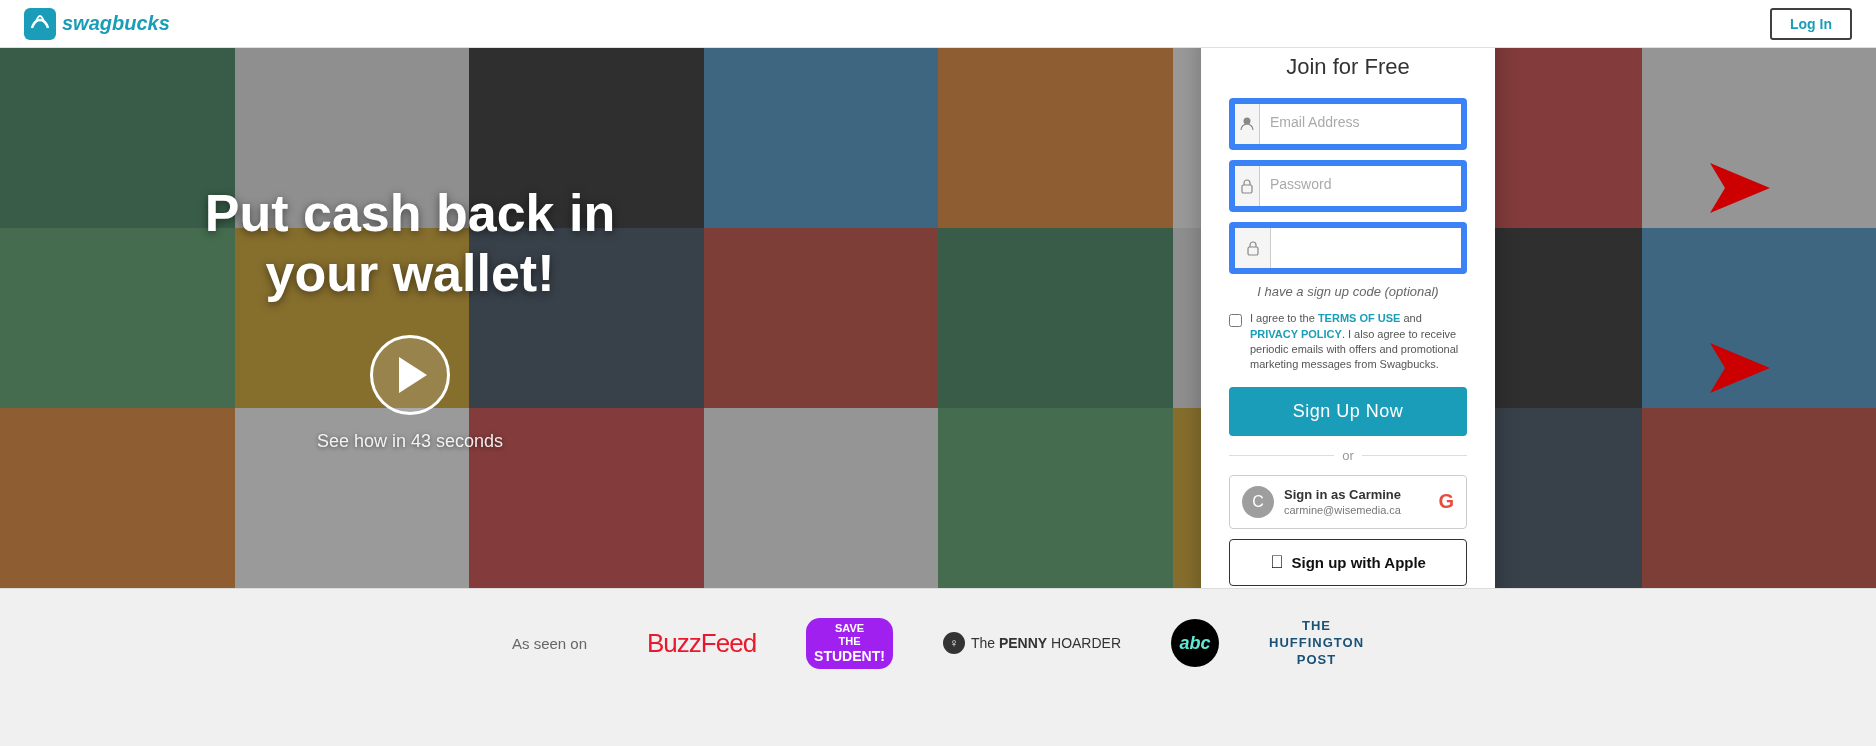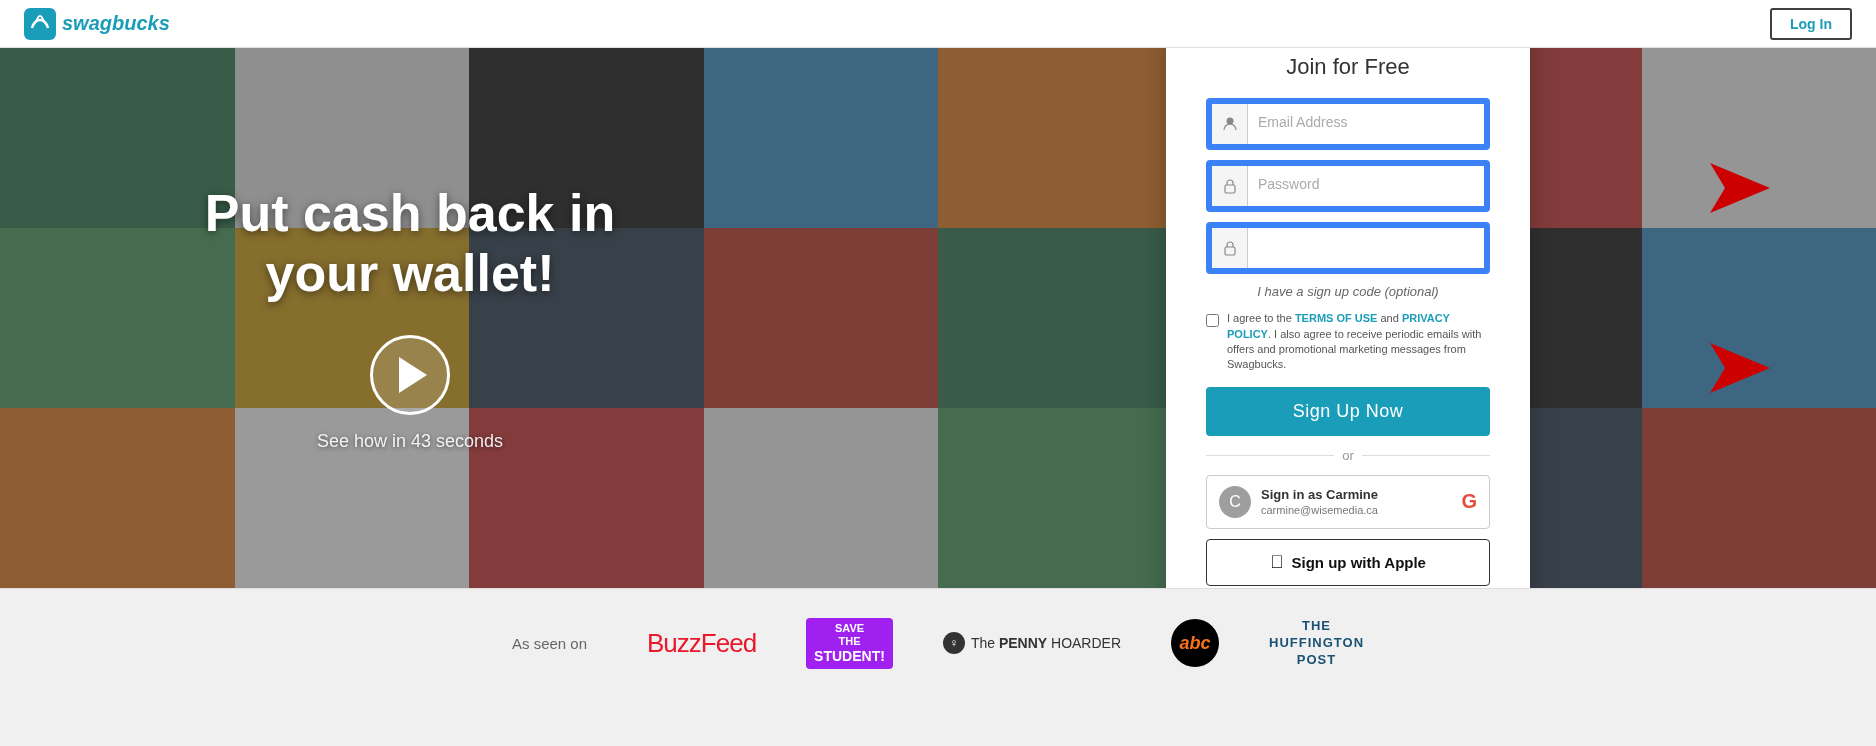--- a/index.html
+++ b/index.html
@@ -130,22 +130,22 @@
       z-index: 2;
       flex: 1;
       display: flex;
       align-items: center;
       justify-content: center;
     }
 
     .form-card {
       background: #fff;
       border-radius: 6px;
-      padding: 28px 40px 24px;
-      width: 364px;
+      padding: 28px 28px 24px;
+      width: 294px;
       box-shadow: 0 4px 24px rgba(0,0,0,0.25);
     }
     .form-title {
       text-align: center;
       font-size: 22px;
       color: #333;
       margin-bottom: 18px;
       font-weight: 400;
     }
 
@@ -346,21 +346,21 @@
       font-weight: 400;
       color: #e8192c;
       letter-spacing: -1px;
     }
     .logo-savethestudent {
       background: #a020f0;
       color: #fff;
       font-size: 11px;
       font-weight: 900;
       padding: 4px 8px;
-      border-radius: 4px;
+      border-radius: 14px;
       text-transform: uppercase;
       line-height: 1.2;
       text-align: center;
     }
     .logo-pennyhoarder {
       display: flex;
       align-items: center;
       gap: 6px;
       font-size: 14px;
     }
@@ -378,21 +378,21 @@
     .ph-text { font-size: 14px; color: #333; font-weight: 500; }
     .ph-bold { font-weight: 900; }
     .logo-abc {
       width: 48px;
       height: 48px;
       border-radius: 50%;
       background: #000;
       display: flex;
       align-items: center;
       justify-content: center;
-      color: #f97316;
+      color: #5eead4;
       font-size: 18px;
       font-weight: bold;
       font-style: italic;
     }
     .logo-huffpost {
       font-size: 13px;
       color: #1a5276;
       font-weight: bold;
       text-align: center;
       line-height: 1.3;

